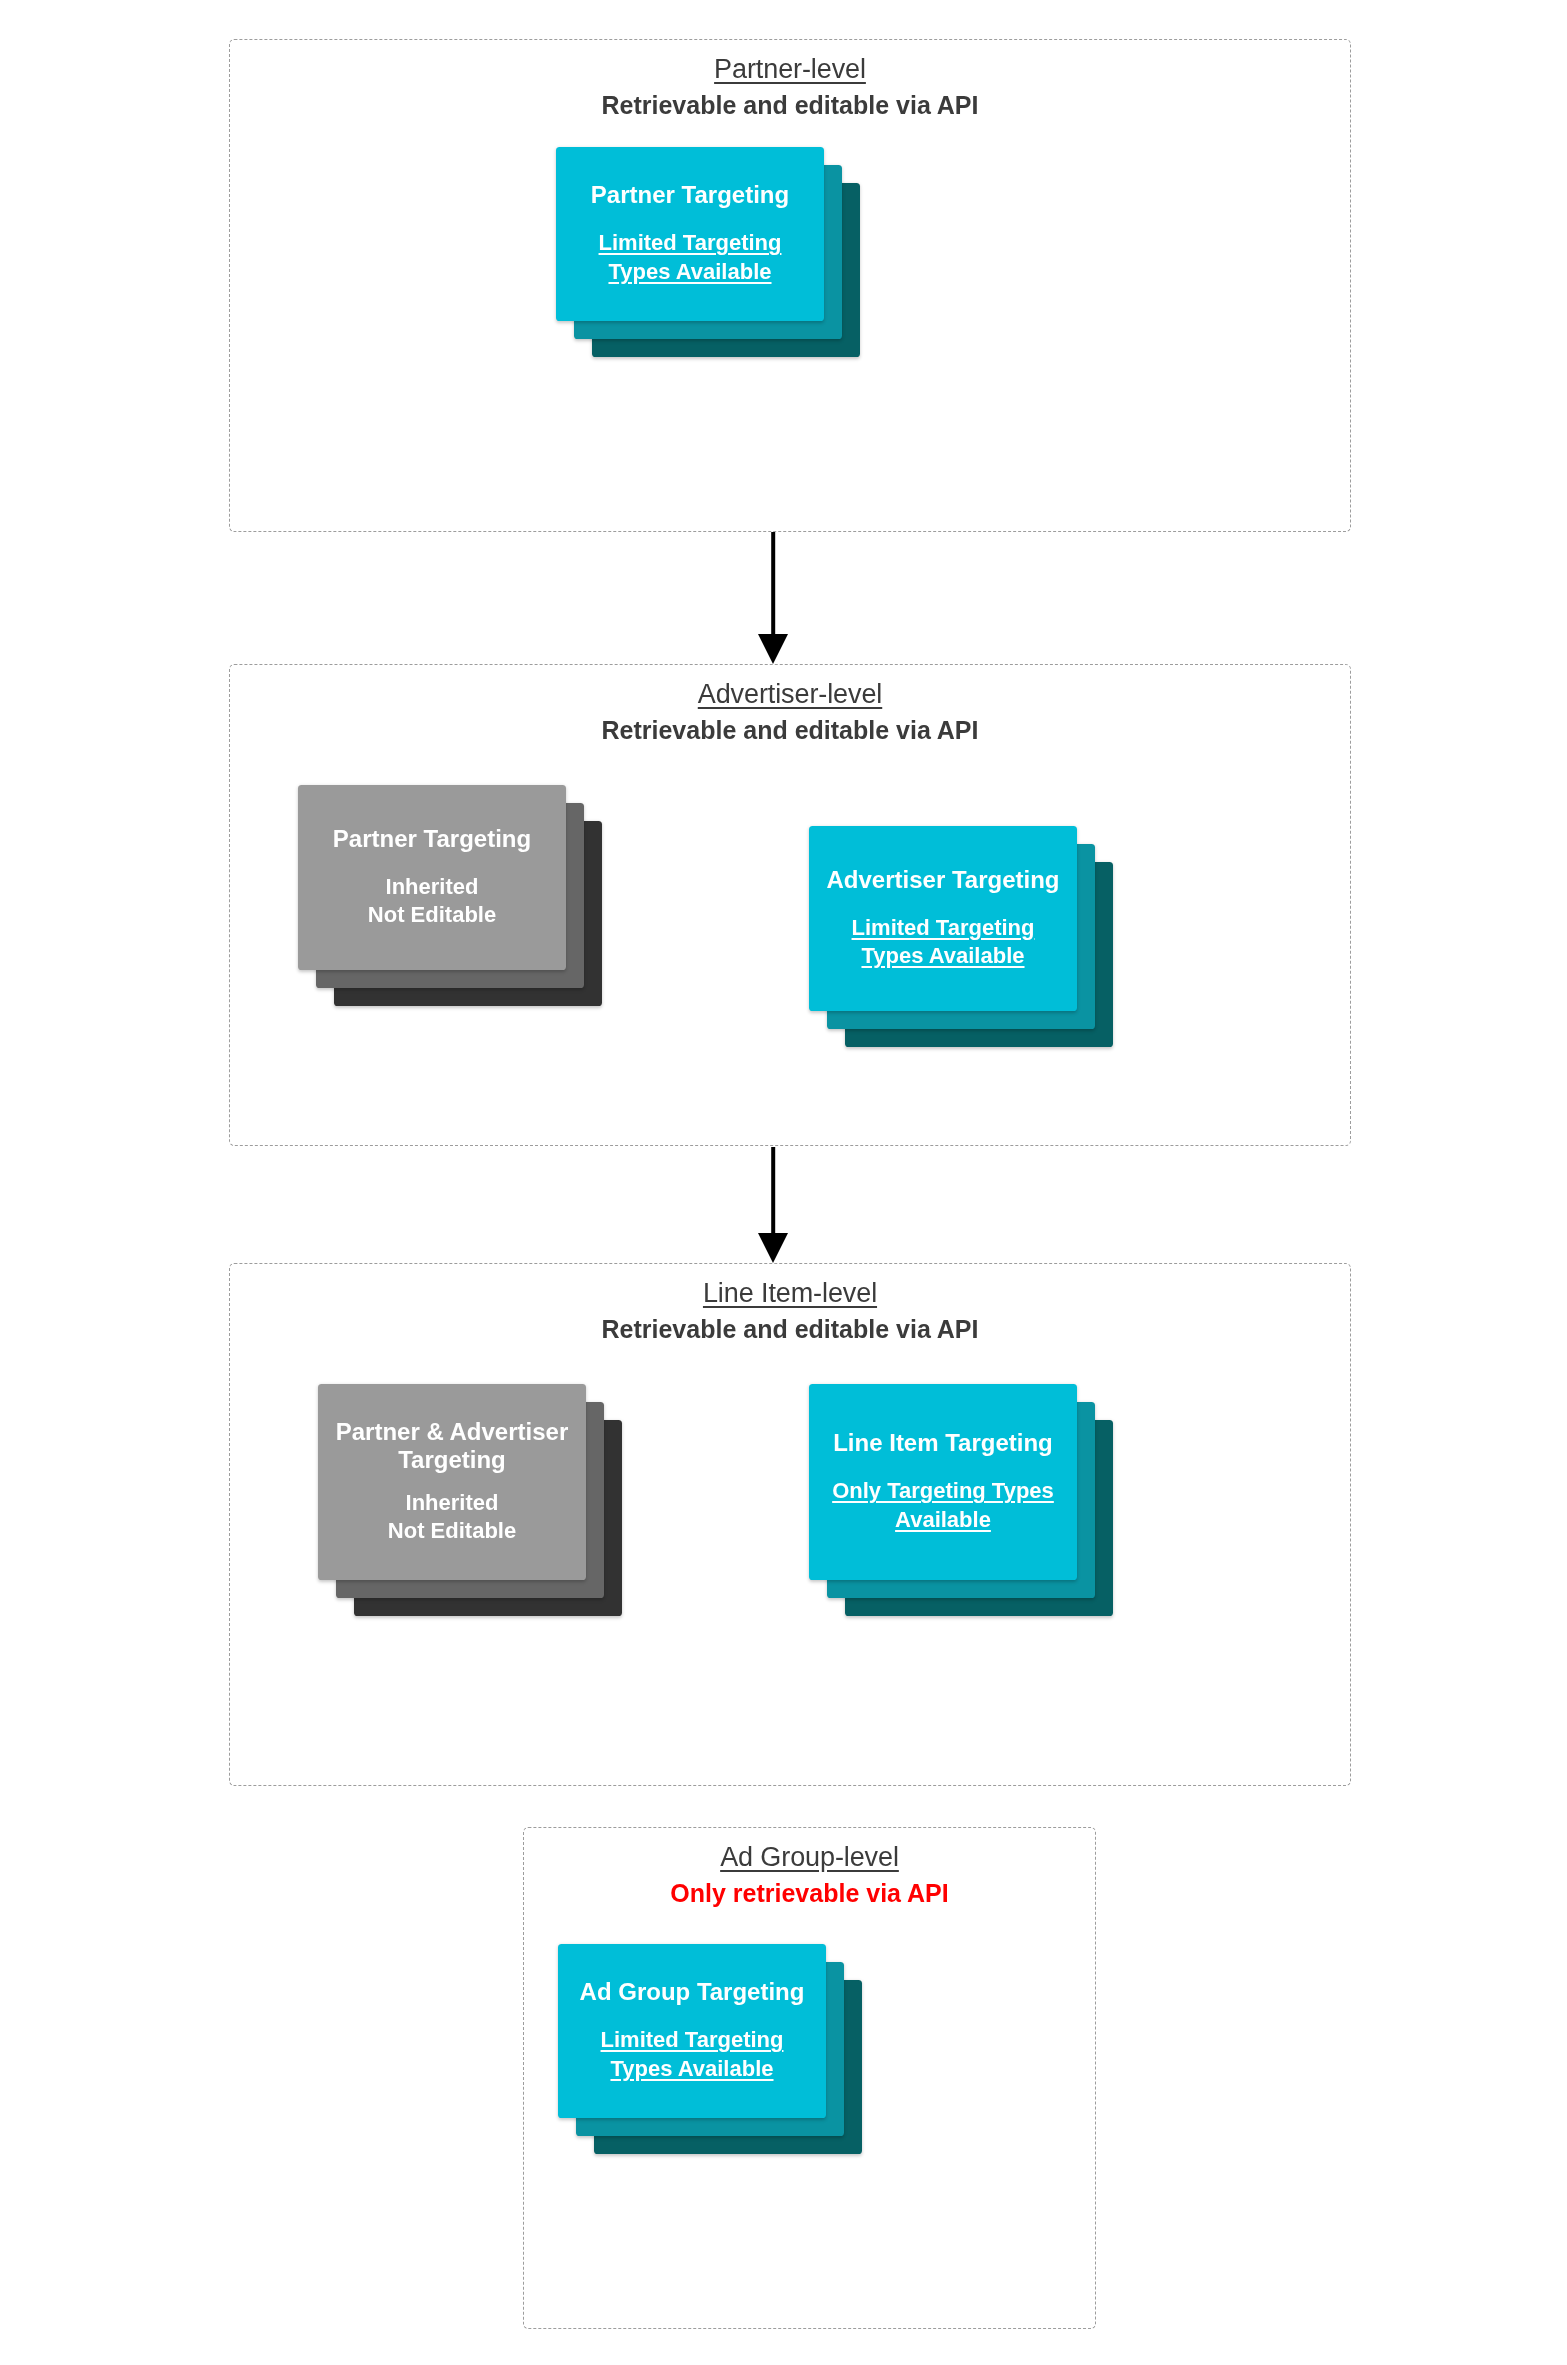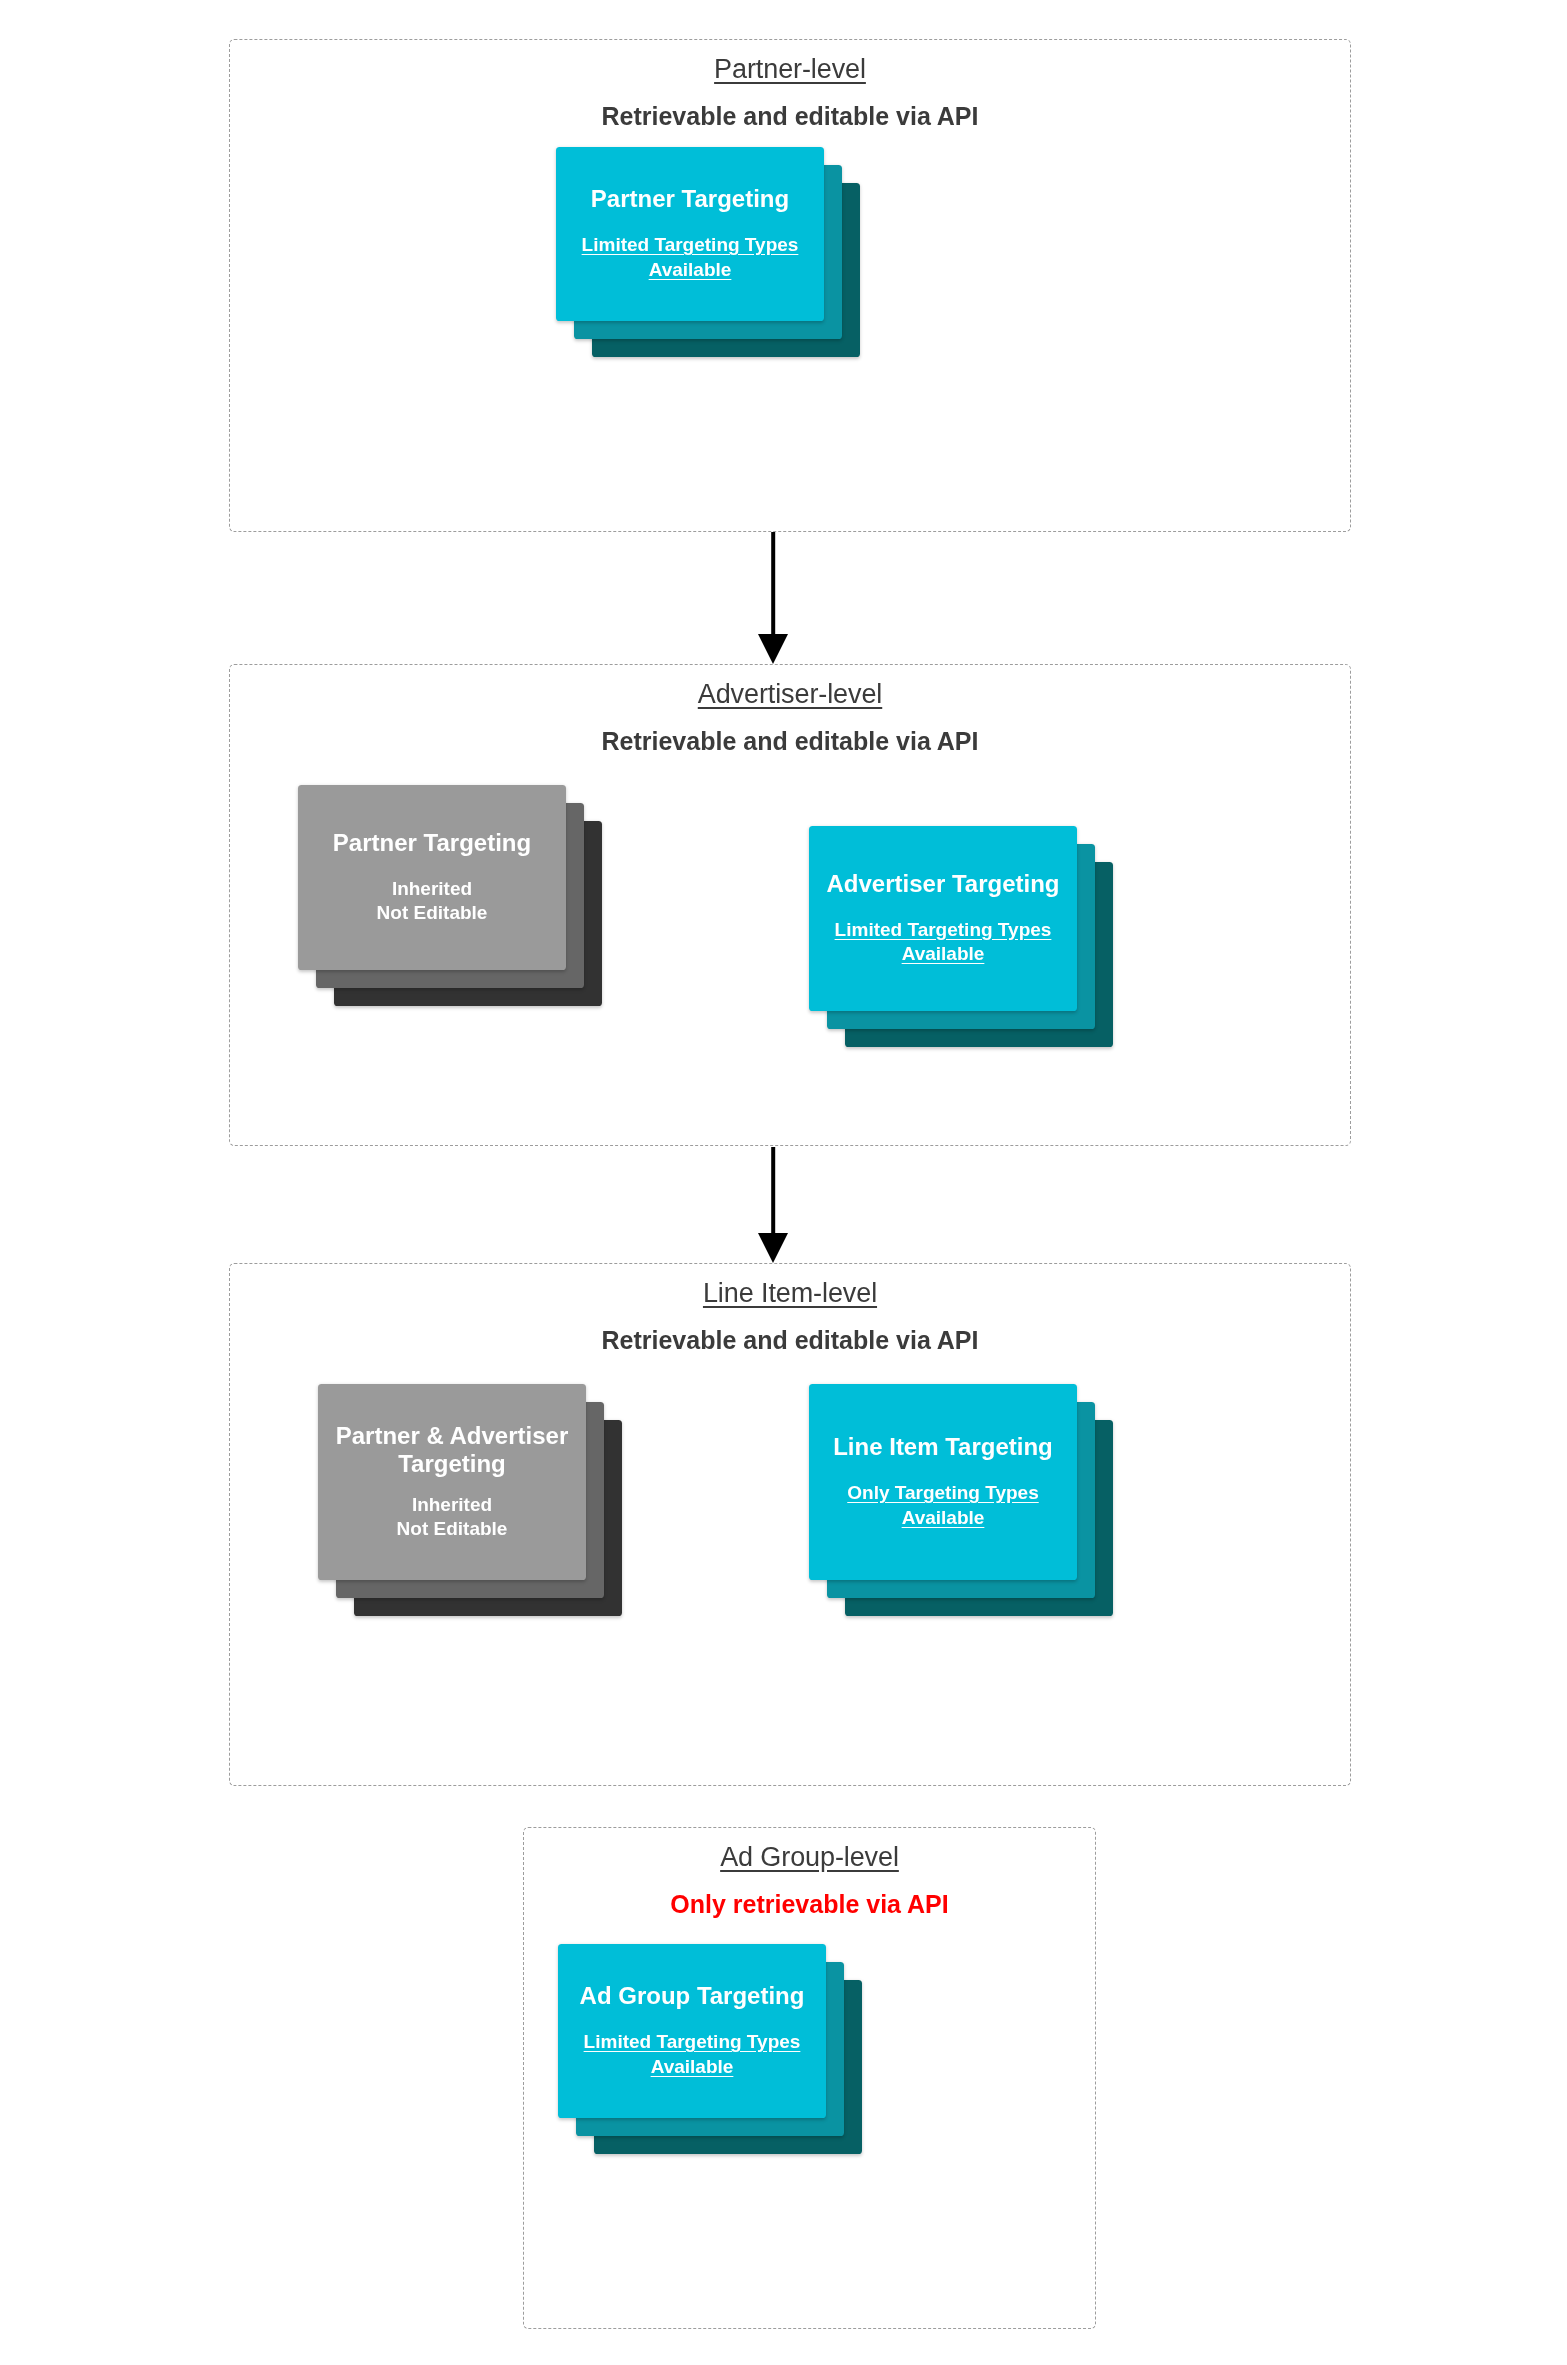--- a/index.html
+++ b/index.html
@@ -38,21 +38,21 @@
     color: #3b3b3b;
     text-decoration: underline;
     text-underline-offset: 3.6px;
     letter-spacing: -0.1px;
   }
   .level-api {
     display: block;
     font-size: 25px;
     font-weight: bold;
     color: #3b3b3b;
-    margin-top: 17px;
+    margin-top: 6px;
   }
   .level-api.warn {
     color: #ff0000;
   }
 
   
   .stack {
     position: absolute;
   }
   .stack .layer {
@@ -82,21 +82,21 @@
   .gy .back1 { background: #666666; }
   .gy .front { background: #9a9a9a; }
 
   .card-title {
     font-size: 24px;
     font-weight: bold;
     color: #ffffff;
     line-height: 1.18;
   }
   .card-sub {
-    font-size: 19px;
+    font-size: 22px;
     font-weight: bold;
     color: #ffffff;
     line-height: 1.3;
     text-decoration: underline;
     text-underline-offset: 2.7px;
     margin-top: 19.6px;
   }
   .card-sub.plain {
     text-decoration: none;
   }

